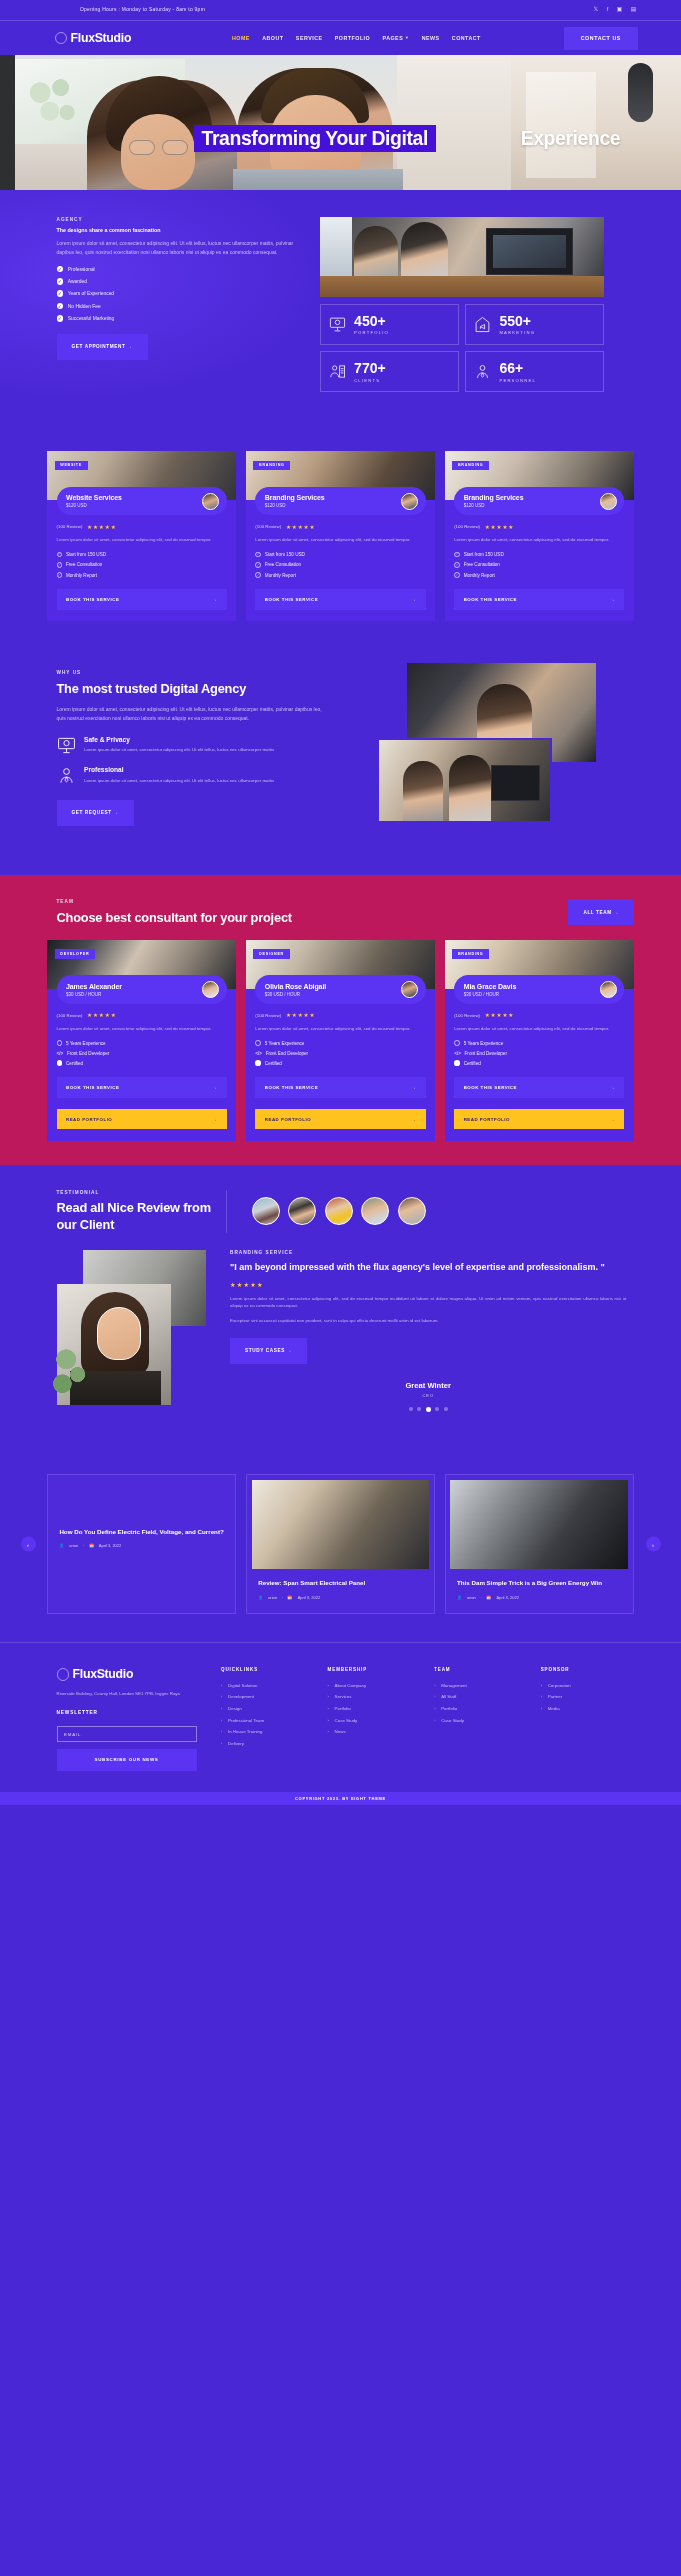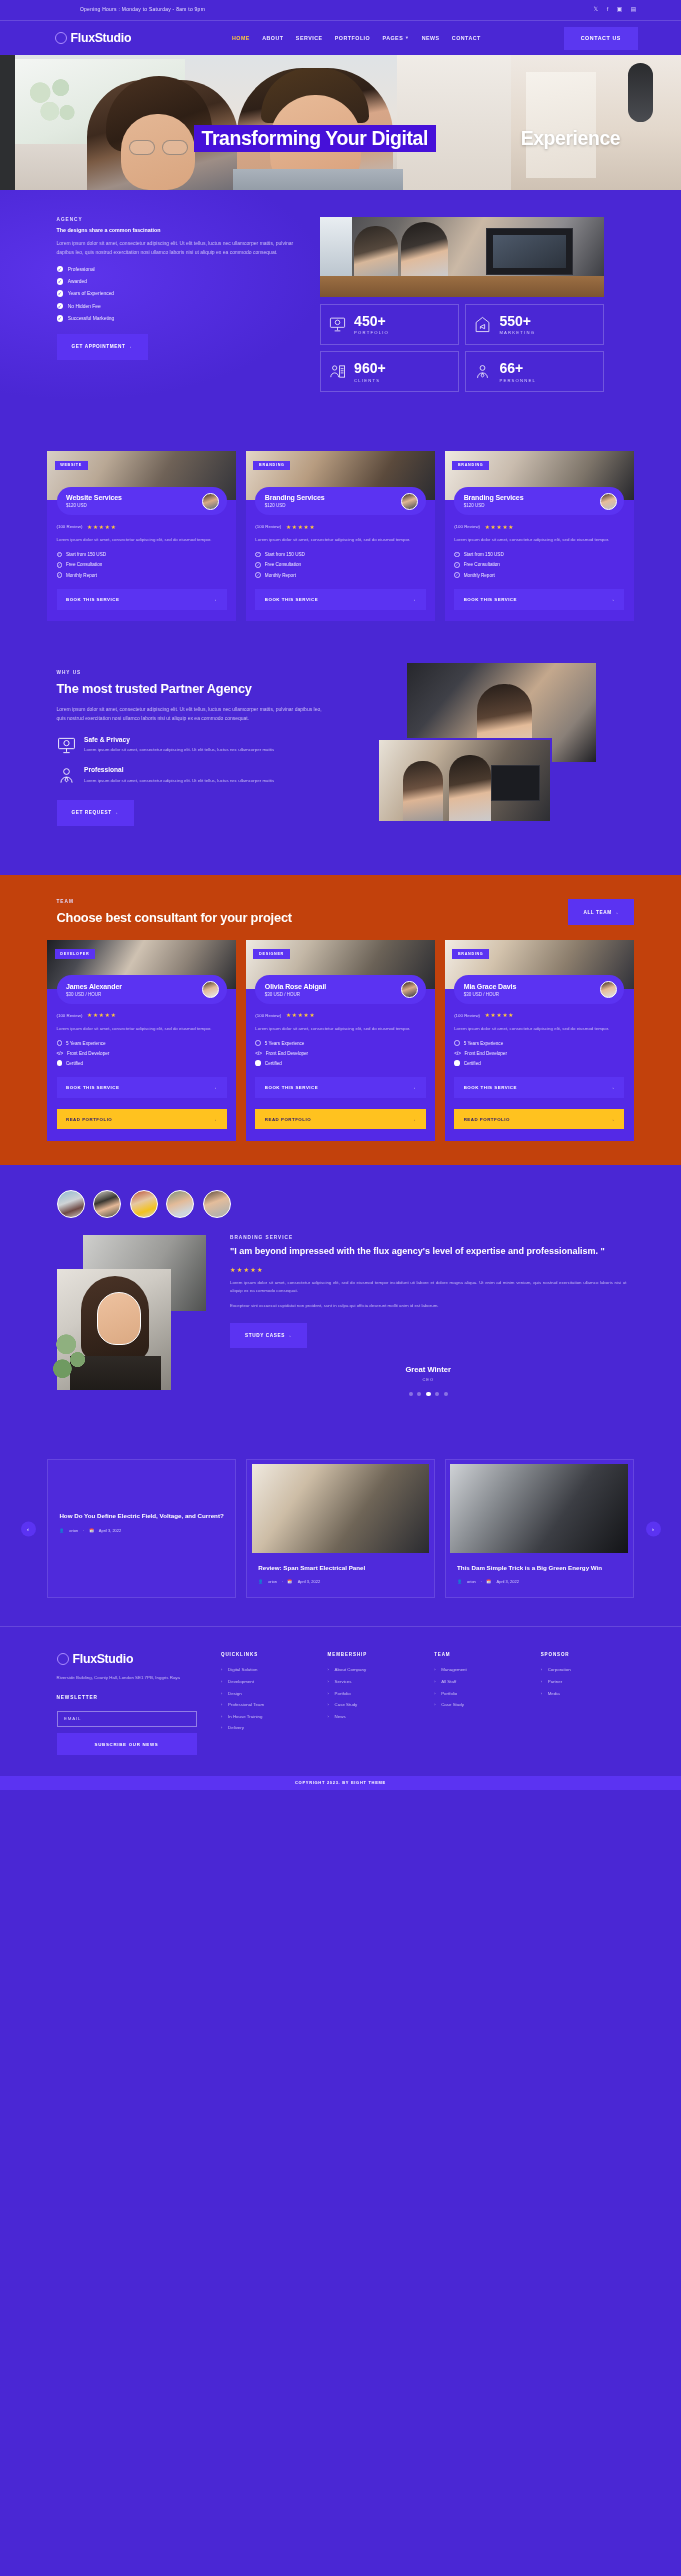--- a/index.html
+++ b/index.html
@@ -228,21 +228,21 @@
     border:2.8px solid #4a27d4; overflow:hidden;
     background:linear-gradient(120deg,#e8e2d8 0%,#bfae99 30%,#6d6257 62%,#2d2e33 100%);}
   .why-img-bot .p1 { position:absolute; left:24.6px; top:21px; width:40px; height:64px; border-radius:19px 19px 0 0;
     background:linear-gradient(170deg,#2b231d,#6b5140 42%,#ddb595 58%,#8d9299 100%);}
   .why-img-bot .p2 { position:absolute; left:70px; top:15px; width:42px; height:70px; border-radius:20px 20px 0 0;
     background:linear-gradient(170deg,#211b17,#4a3a2e 40%,#e2bb9b 57%,#c7ccd3 100%);}
   .why-img-bot .mon { position:absolute; right:9.5px; top:24.6px; width:49px; height:36px; background:#1b1c21; border:1.9px solid #303138;}
   .btn-getreq { margin-top:15px; }
 
   
-  .team { padding:24.6px 0 24.6px; background:#c2410c;}
+  .team { padding:24.6px 0 24.6px; background:#be185d;}
   .tm-img-a { background:linear-gradient(120deg,#1d1e23 0%,#4a4b52 20%,#cfc2b2 45%,#8d8277 70%,#2a2b30 100%);}
   .tm-img-b { background:linear-gradient(120deg,#efeae2 0%,#c3b7a6 30%,#6b6257 65%,#2b2c31 100%);}
   .tm-img-c { background:linear-gradient(120deg,#f2ece4 0%,#d3c3ad 28%,#8b7d6c 62%,#31323a 100%);}
   .tav1 { background:linear-gradient(160deg,#41301f,#e0b997 45%,#e9ebef);}
   .tav2 { background:linear-gradient(160deg,#2e2119,#d9ab88 45%,#2f3640);}
   .tav3 { background:linear-gradient(160deg,#33241c,#e6bb97 45%,#dfe2e6);}
   .feat-clock { width:5.7px;height:5.7px;border:0.8px solid #cdbfff;border-radius:50%;flex:none;}
   .feat-code { font-size:4.7px; color:#dcd2ff; font-weight:bold; width:6.6px; flex:none;}
   .feat-badge { width:5.7px;height:5.7px;border-radius:50%;background:#fff;flex:none;}
 
@@ -475,21 +475,21 @@
                 </div>
             </div>
             <div class="stat">
               <svg class="stat-ico" viewBox="0 0 24 24" fill="none" stroke="#fff" stroke-width="1.2">
                 <circle cx="8" cy="7" r="3"></circle>
                   <path d="M2.5 20c0-3.6 2.5-6 5.5-6s5.5 2.4 5.5 6"></path>
                   <rect x="15" y="4" width="7" height="16"></rect>
                   <path d="M16.5 8h4M16.5 11h4M16.5 14h4"></path>
               </svg>
               <div>
-                  <div class="stat-num">960+</div>
+                  <div class="stat-num">770+</div>
               <div class="stat-lab">CLIENTS</div>
                 </div>
             </div>
             <div class="stat">
               <svg class="stat-ico" viewBox="0 0 24 24" fill="none" stroke="#fff" stroke-width="1.2">
                 <circle cx="12" cy="7" r="3.4"></circle>
                   <path d="M5 21c0-4 3-7 7-7s7 3 7 7"></path>
                   <path d="M12 14l-2 4 2 2 2-2z"></path>
               </svg>
               <div>
@@ -623,21 +623,21 @@
 
       </div>
     </div>
   </div>
 
   <div class="sec whyus">
     <div class="container">
       <div class="why-row">
         <div class="why-left">
           <div class="eyebrow">WHY US</div>
-          <div class="h2">The most trusted Partner Agency</div>
+          <div class="h2">The most trusted Digital Agency</div>
           <div class="lead" style="margin-top:7.6px">Lorem ipsum dolor sit amet, consectetur adipiscing elit. Ut elit tellus, luctus nec ullamcorper mattis, pulvinar dapibus leo, quis nostrud exercitation nosi ullamco laboris nisi ut aliquip ex ea commodo consequat.</div>
           <div class="why-feats">
             <div class="why-feat">
               <svg class="why-ico" viewBox="0 0 24 24" fill="none" stroke="#fff" stroke-width="1.2">
                 <rect x="2" y="3" width="20" height="13" rx="1"></rect>
                   <circle cx="12" cy="9" r="3.3"></circle>
                   <path d="M12 16v4M8 21h8"></path>
               </svg>
               <div>
                 <div class="why-h">Safe &amp; Privacy</div>
@@ -809,20 +809,24 @@
             </button>
         </div>
 
       </div>
     </div>
   </div>
 
   <div class="sec testi">
     <div class="container">
       <div class="testi-top">
+        <div class="testi-top-left">
+          <div class="eyebrow">TESTIMONIAL</div>
+          <div class="h2">Read all Nice Review from our Client</div>
+        </div>
         <div class="testi-faces">
           <span class="face f1"></span>
           <span class="face f2"></span>
           <span class="face f3"></span>
           <span class="face f4"></span>
           <span class="face f5"></span>
         </div>
       </div>
       <div class="testi-body">
         <div class="testi-photo-wrap">

